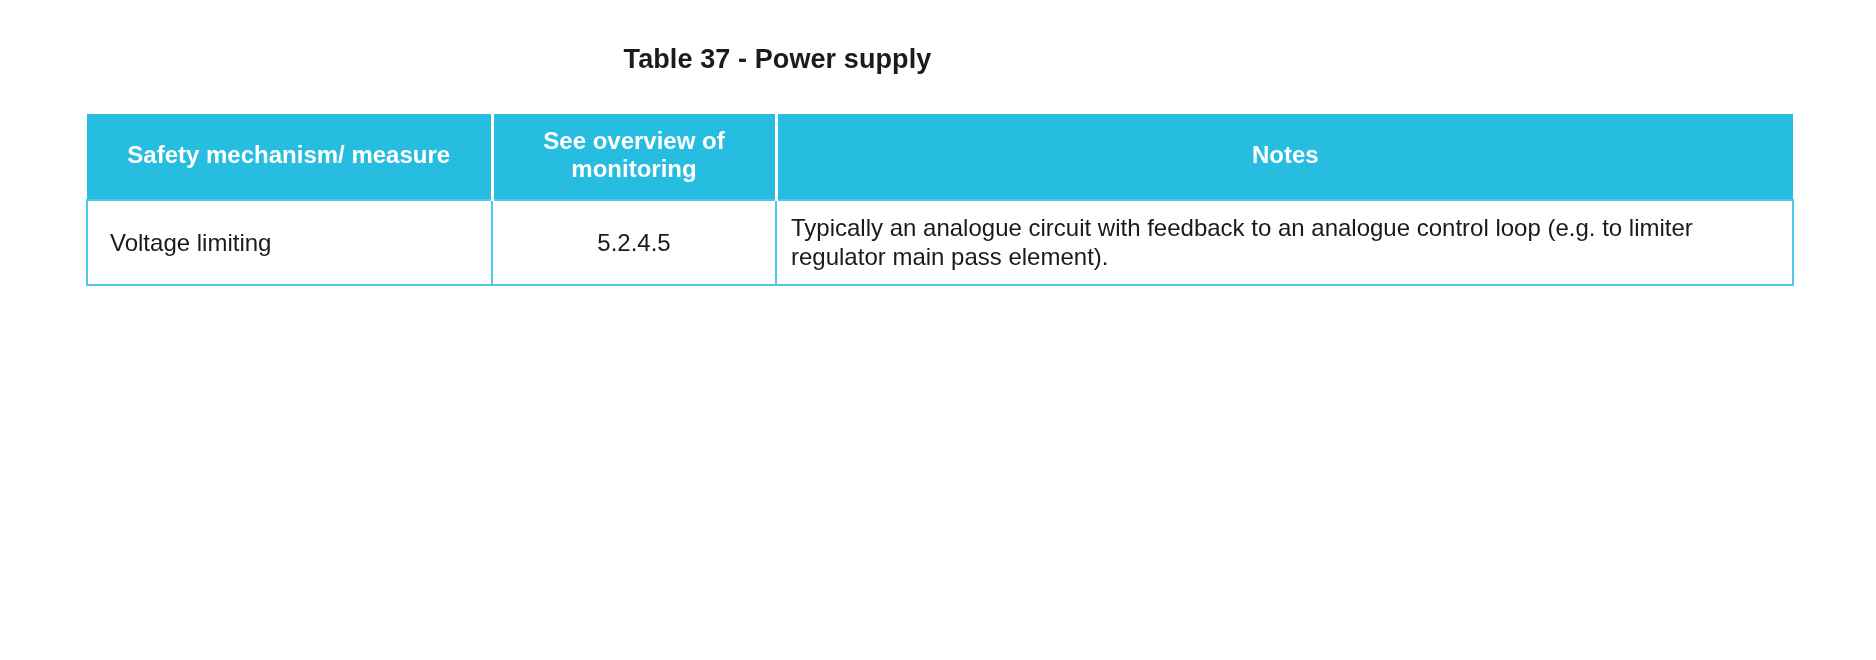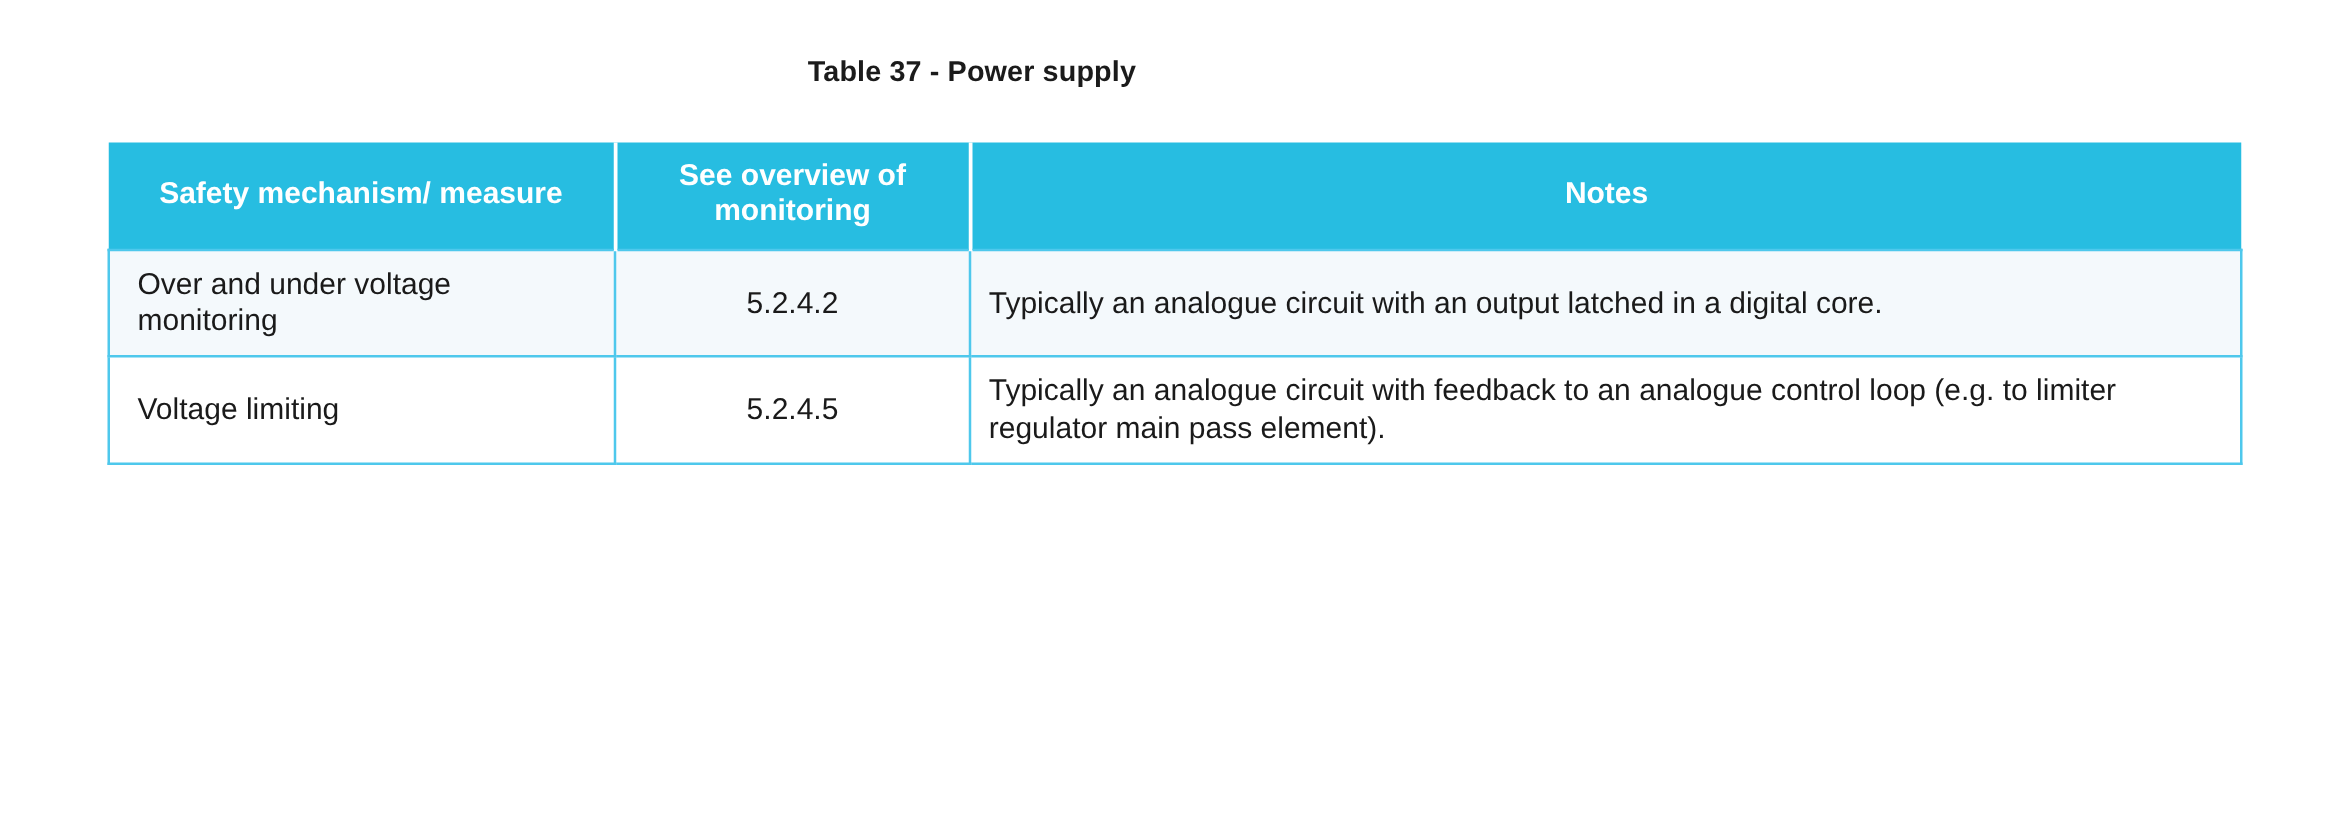--- a/index.html
+++ b/index.html
@@ -22,21 +22,21 @@
     background: #ffffff;
   }
 
   
   .table-caption {
     position: absolute;
     left: 0;
     top: 44px;
     width: 1555px;
     text-align: center;
-    font-size: 23px;
+    font-size: 27px;
     font-weight: bold;
     letter-spacing: 0.1px;
     color: #1b1b1b;
   }
 
   
   .table-wrap {
     position: absolute;
     left: 86px;
     top: 114px;
@@ -119,25 +119,20 @@
       <thead>
         <tr>
           <th>Safety mechanism/ measure</th>
           <th>See overview of monitoring</th>
           <th class="last-head">Notes</th>
         </tr>
       </thead>
 
       <tbody>
 
-        <tr class="row-tint h-tall">
-          <td class="cell-mech">Over and under voltage monitoring</td>
-          <td class="cell-tech">5.2.4.2</td>
-          <td class="cell-notes">Typically an analogue circuit with an output latched in a digital core.</td>
-        </tr>
 
 
 
         <tr class="row-plain h-medium">
           <td class="cell-mech">Voltage limiting</td>
           <td class="cell-tech">5.2.4.5</td>
           <td class="cell-notes">Typically an analogue circuit with feedback to an analogue control loop (e.g. to limiter regulator main pass element).</td>
         </tr>
 
 

